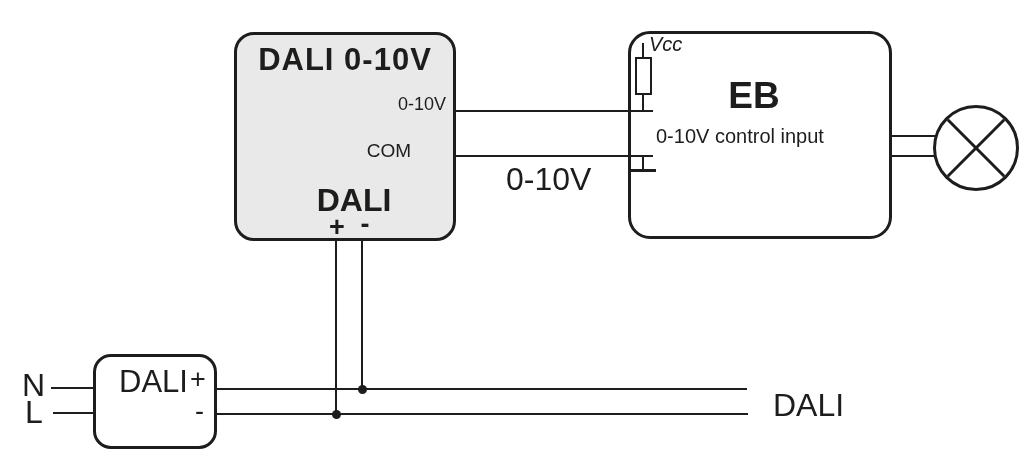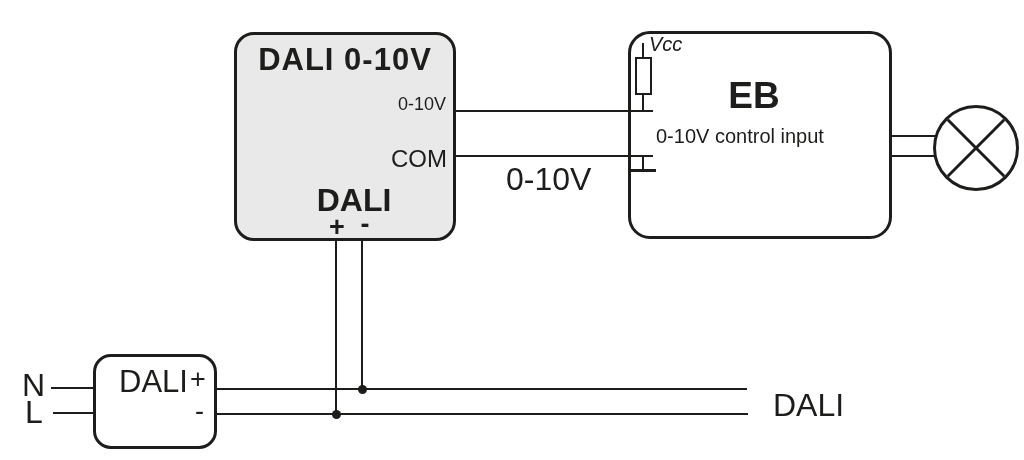--- a/index.html
+++ b/index.html
@@ -13,21 +13,21 @@
   .lbl{position:absolute;white-space:nowrap;line-height:1;color:#1d1d1b;}
   .center{text-align:center;font-weight:bold;}
   .right{text-align:right;}
   .dot{position:absolute;width:9px;height:9px;border-radius:50%;background:#1d1d1b;}
 
   
   #conv{left:234px;top:32px;width:222px;height:209px;border-radius:20px;background:#e9e9e9;}
   #conv-title{left:234px;top:44px;width:222px;font-size:31px;letter-spacing:1px;}
   #conv-0-10v{left:330px;top:95px;width:116px;font-size:18px;}
   #conv-out{left:345px;top:114px;font-size:32px;}
-  #conv-com{left:331px;top:147px;width:116px;font-size:24px;}
+  #conv-com{left:331px;top:141px;width:116px;font-size:19px;text-align:center;}
   #conv-dali{left:254px;top:184px;width:200px;font-size:32px;}
   #conv-plus{left:322px;top:214px;width:30px;font-size:27px;}
   #conv-minus{left:350px;top:211px;width:30px;font-size:27px;}
 
   
   #eb{left:628px;top:31px;width:264px;height:208px;border-radius:22px;}
   #eb-title{left:700px;top:45px;width:108px;font-size:37px;margin-top:32px;}
   #eb-vcc{left:649px;top:34px;font-size:20px;font-style:italic;}
   #eb-ctrl{left:656px;top:126px;font-size:20px;}
   #resistor{position:absolute;left:635px;top:57px;width:17px;height:38px;border:2px solid #1d1d1b;box-sizing:border-box;background:#ffffff;}

